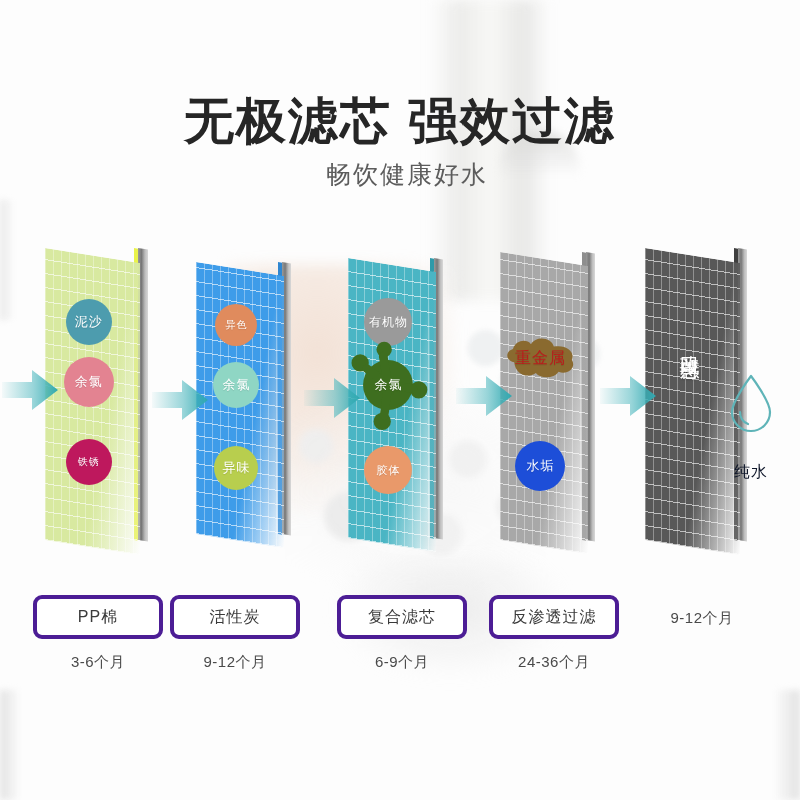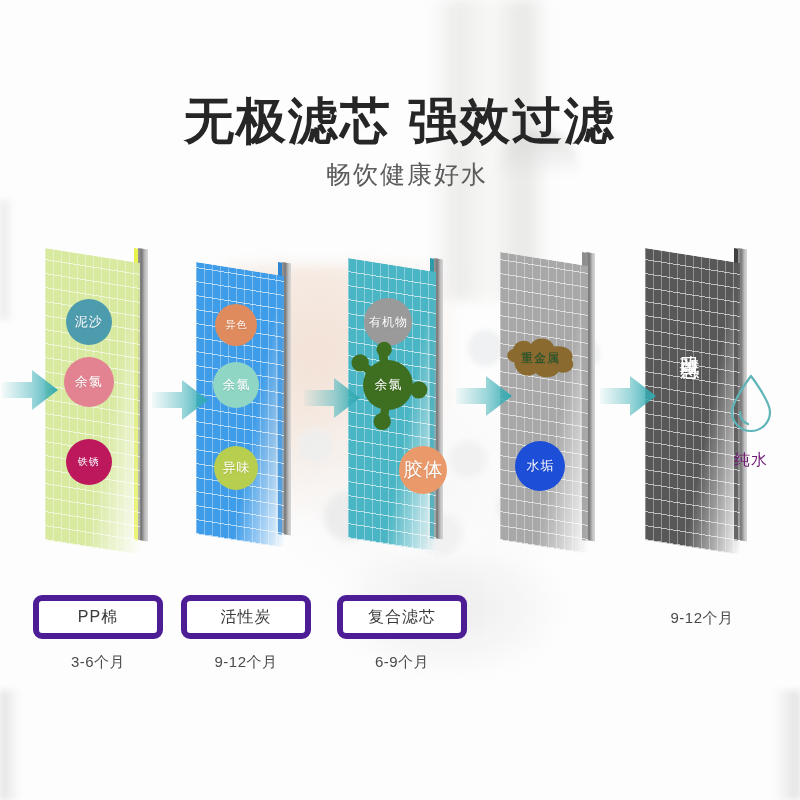--- a/index.html
+++ b/index.html
@@ -181,42 +181,42 @@
   }
 
   
   .drop-block {
     position: absolute;
     left: 706px; top: 372px;
     width: 90px;
     text-align: center;
   }
   .drop-label {
-    margin-top: 12px;
+    margin-top: 24px;
     font-size: 16px;
-    color: #701a75;
+    color: #0f172a;
     letter-spacing: 1px;
   }
 
   
   .legend {
     position: absolute;
     left: 0; top: 595px;
     width: 800px;
     height: 90px;
   }
   .legend-col {
     position: absolute;
     top: 0;
     width: 130px;
     text-align: center;
   }
   .legend-box {
     height: 44px;
-    border: 6px solid #4c1d95;
+    border: 4px solid #4c1d95;
     border-radius: 9px;
     background: #ffffff;
     display: flex;
     align-items: center;
     justify-content: center;
     font-size: 16px;
     color: #3a3a3a;
     letter-spacing: 1px;
   }
   .legend-dur {
@@ -342,27 +342,31 @@
       <path d="M15 40 C15 46 18 50 23 52" fill="none" stroke="#5fb4b8" stroke-width="2.2" stroke-linecap="round"></path>
     </svg>
     <div class="drop-label">纯水</div>
   </div>
 
   <div class="legend" id="legend">
       <div class="legend-col" style="left: 33px;">
         <div class="legend-box">PP棉</div>
         <div class="legend-dur">3-6个月</div>
       </div>
-      <div class="legend-col" style="left: 181px;">
+      <div class="legend-col" style="left: 170px;">
         <div class="legend-box">活性炭</div>
         <div class="legend-dur">9-12个月</div>
       </div>
       <div class="legend-col" style="left: 337px;">
         <div class="legend-box">复合滤芯</div>
         <div class="legend-dur">6-9个月</div>
+      </div>
+      <div class="legend-col" style="left: 489px;">
+        <div class="legend-box">反渗透过滤</div>
+        <div class="legend-dur">24-36个月</div>
       </div>
       <div class="legend-col" style="left: 637px;">
         <div class="legend-dur">9-12个月</div>
       </div>
     </div>
 
 <div class="circle-label" style="width: 46px; height: 46px; left: 65.7px; top: 299px; background: rgb(77, 156, 174); font-size: 13px; z-index: 5;">泥沙</div>
     <div class="circle-label" style="width: 50px; height: 50px; left: 63.7px; top: 357px; background: rgb(227, 131, 145); font-size: 13px; z-index: 5;">余氯</div>
     <div class="circle-label" style="width: 46px; height: 46px; left: 65.7px; top: 439px; background: #be185d; font-size: 10px; z-index: 5;">铁锈</div>
     <div class="circle-label" style="width: 42px; height: 42px; left: 215.48px; top: 304px; background: rgb(224, 139, 93); font-size: 10px; z-index: 5;">异色</div>
@@ -373,21 +377,21 @@
       <svg width="96" height="96" viewBox="0 0 100 100" style="position:absolute;left:50%;top:50%;transform:translate(-50%,-50%)">
         <circle cx="50" cy="50" r="26" fill="#3e6e1f"></circle>
         <circle cx="21" cy="27" r="9" fill="#3e6e1f"></circle>
         <circle cx="46" cy="13" r="8" fill="#3e6e1f"></circle>
         <circle cx="82" cy="55" r="9" fill="#3e6e1f"></circle>
         <circle cx="44" cy="88" r="9" fill="#3e6e1f"></circle>
         <path d="M28 33 L50 50 L45 20 M50 50 L76 54 M50 50 L46 82" stroke="#3e6e1f" stroke-width="9" stroke-linecap="round" fill="none"></path>
       </svg>
       <span style="position:relative;z-index:2;color:#fff;font-size:13px">余氯</span>
     </div>
-    <div class="circle-label" style="width: 48px; height: 48px; left: 364.48px; top: 446px; background: rgb(233, 153, 106); font-size: 19px; z-index: 5; margin-left: 35px;">胶体</div>
+    <div class="circle-label" style="width: 48px; height: 48px; left: 364.48px; top: 446px; background: rgb(233, 153, 106); font-size: 11px; z-index: 5;">胶体</div>
     <div class="circle-label" style="width: 78px; height: 60px; left: 501.48px; top: 328px; background: none; font-size: 12px; z-index: 5; border-radius: 0px;">
       <svg width="78" height="57" viewBox="0 0 130 90" style="position:absolute;left:50%;top:50%;transform:translate(-50%,-50%)">
         <path d="M22 52 C8 50 6 34 20 30 C24 16 42 12 50 22 C58 8 84 10 88 26 C108 22 124 34 118 48 C126 60 112 74 96 68 C88 80 66 80 58 70 C44 80 24 72 22 52 Z" fill="#8a6a2f"></path>
       </svg>
-      <span style="position:relative;z-index:2;color:#14532d;font-size:12px">重金属</span>
+      <span style="position:relative;z-index:2;color:#b91c1c;font-size:16px">重金属</span>
     </div>
     <div class="circle-label" style="width: 50px; height: 50px; left: 515.48px; top: 441px; background: #1d4ed8; font-size: 13px; z-index: 5;">水垢</div>
   </div>
 
 </body></html>

